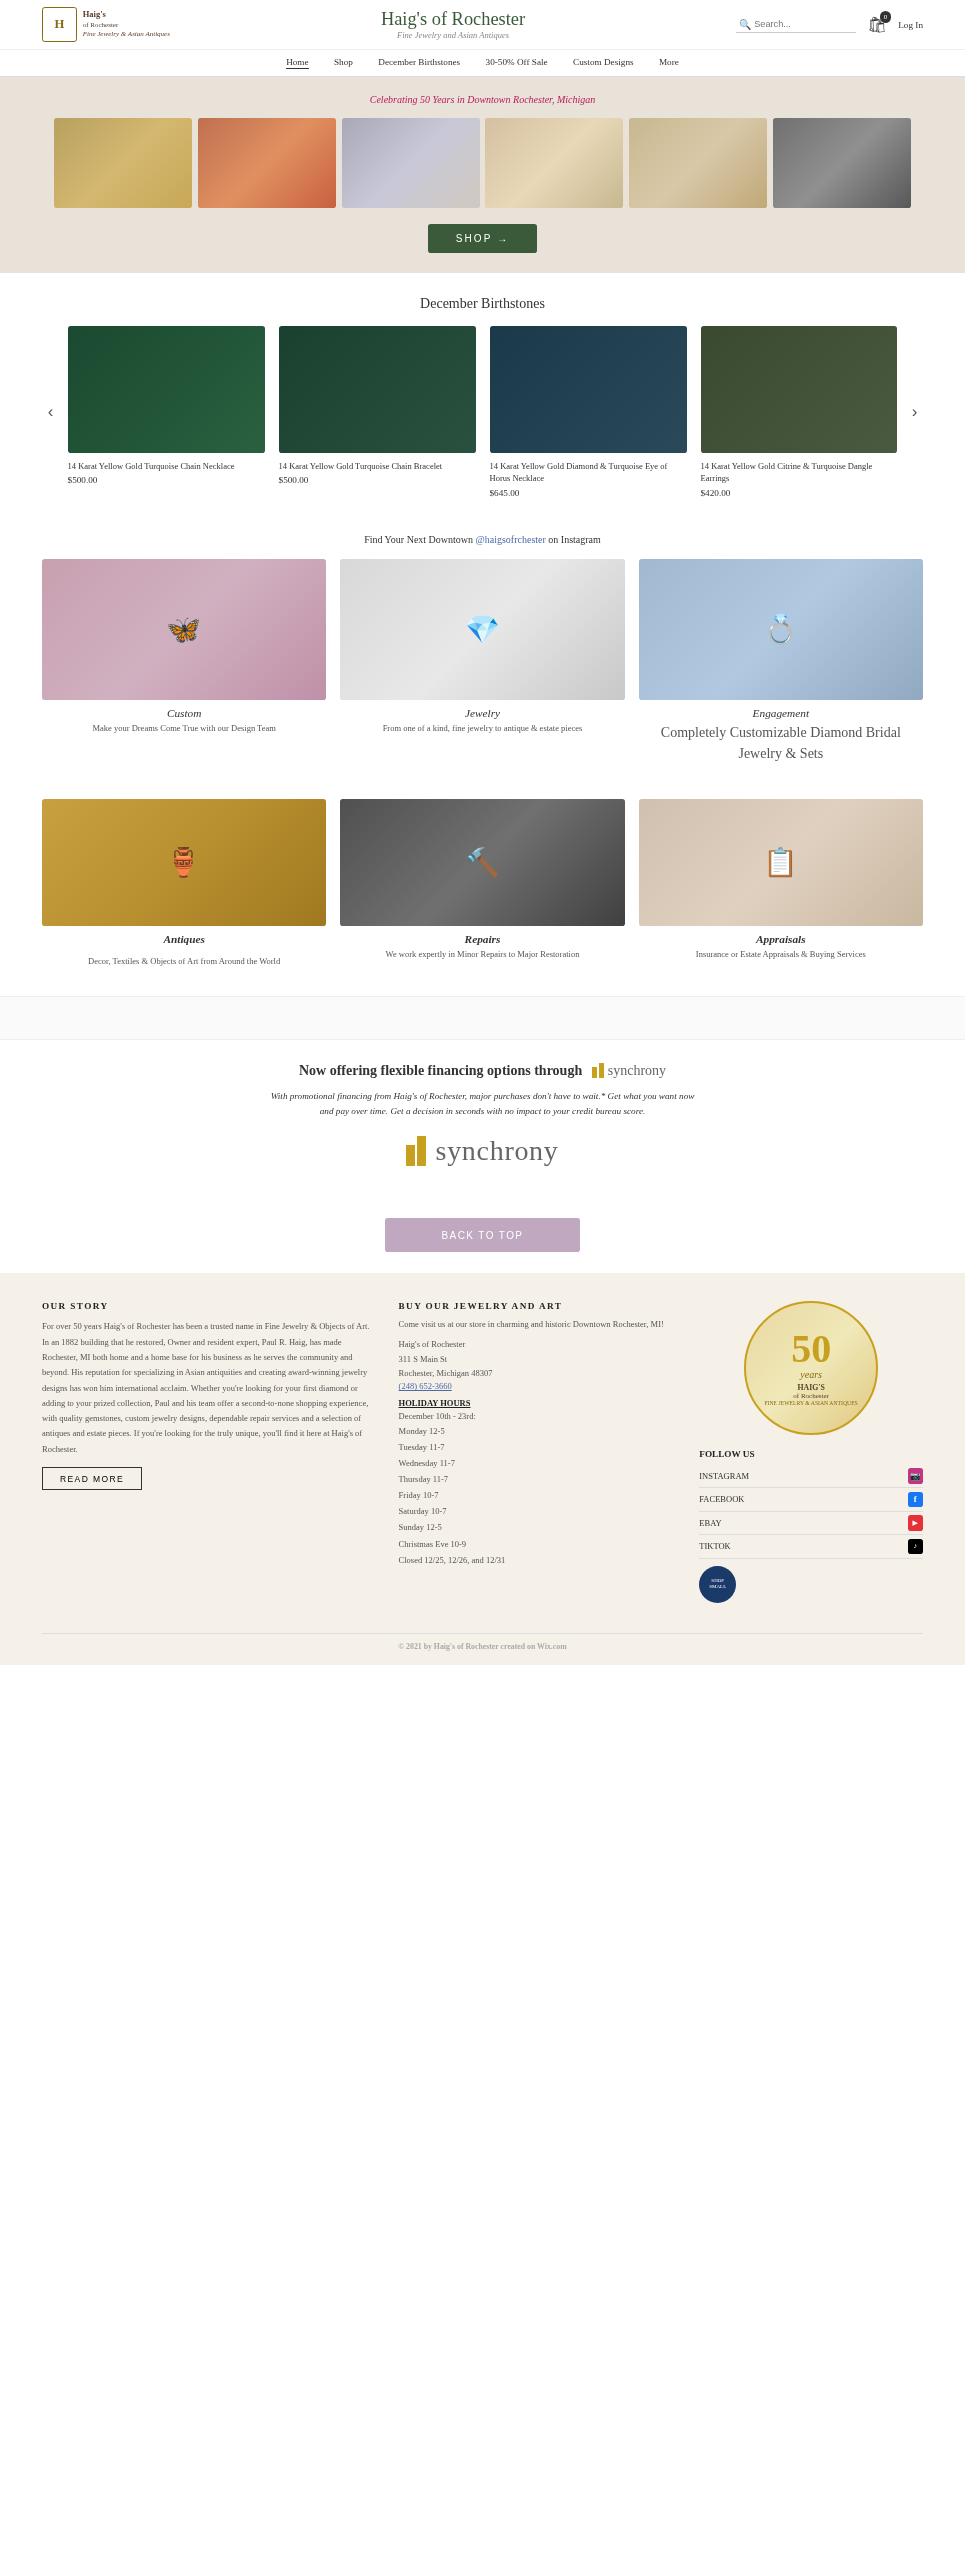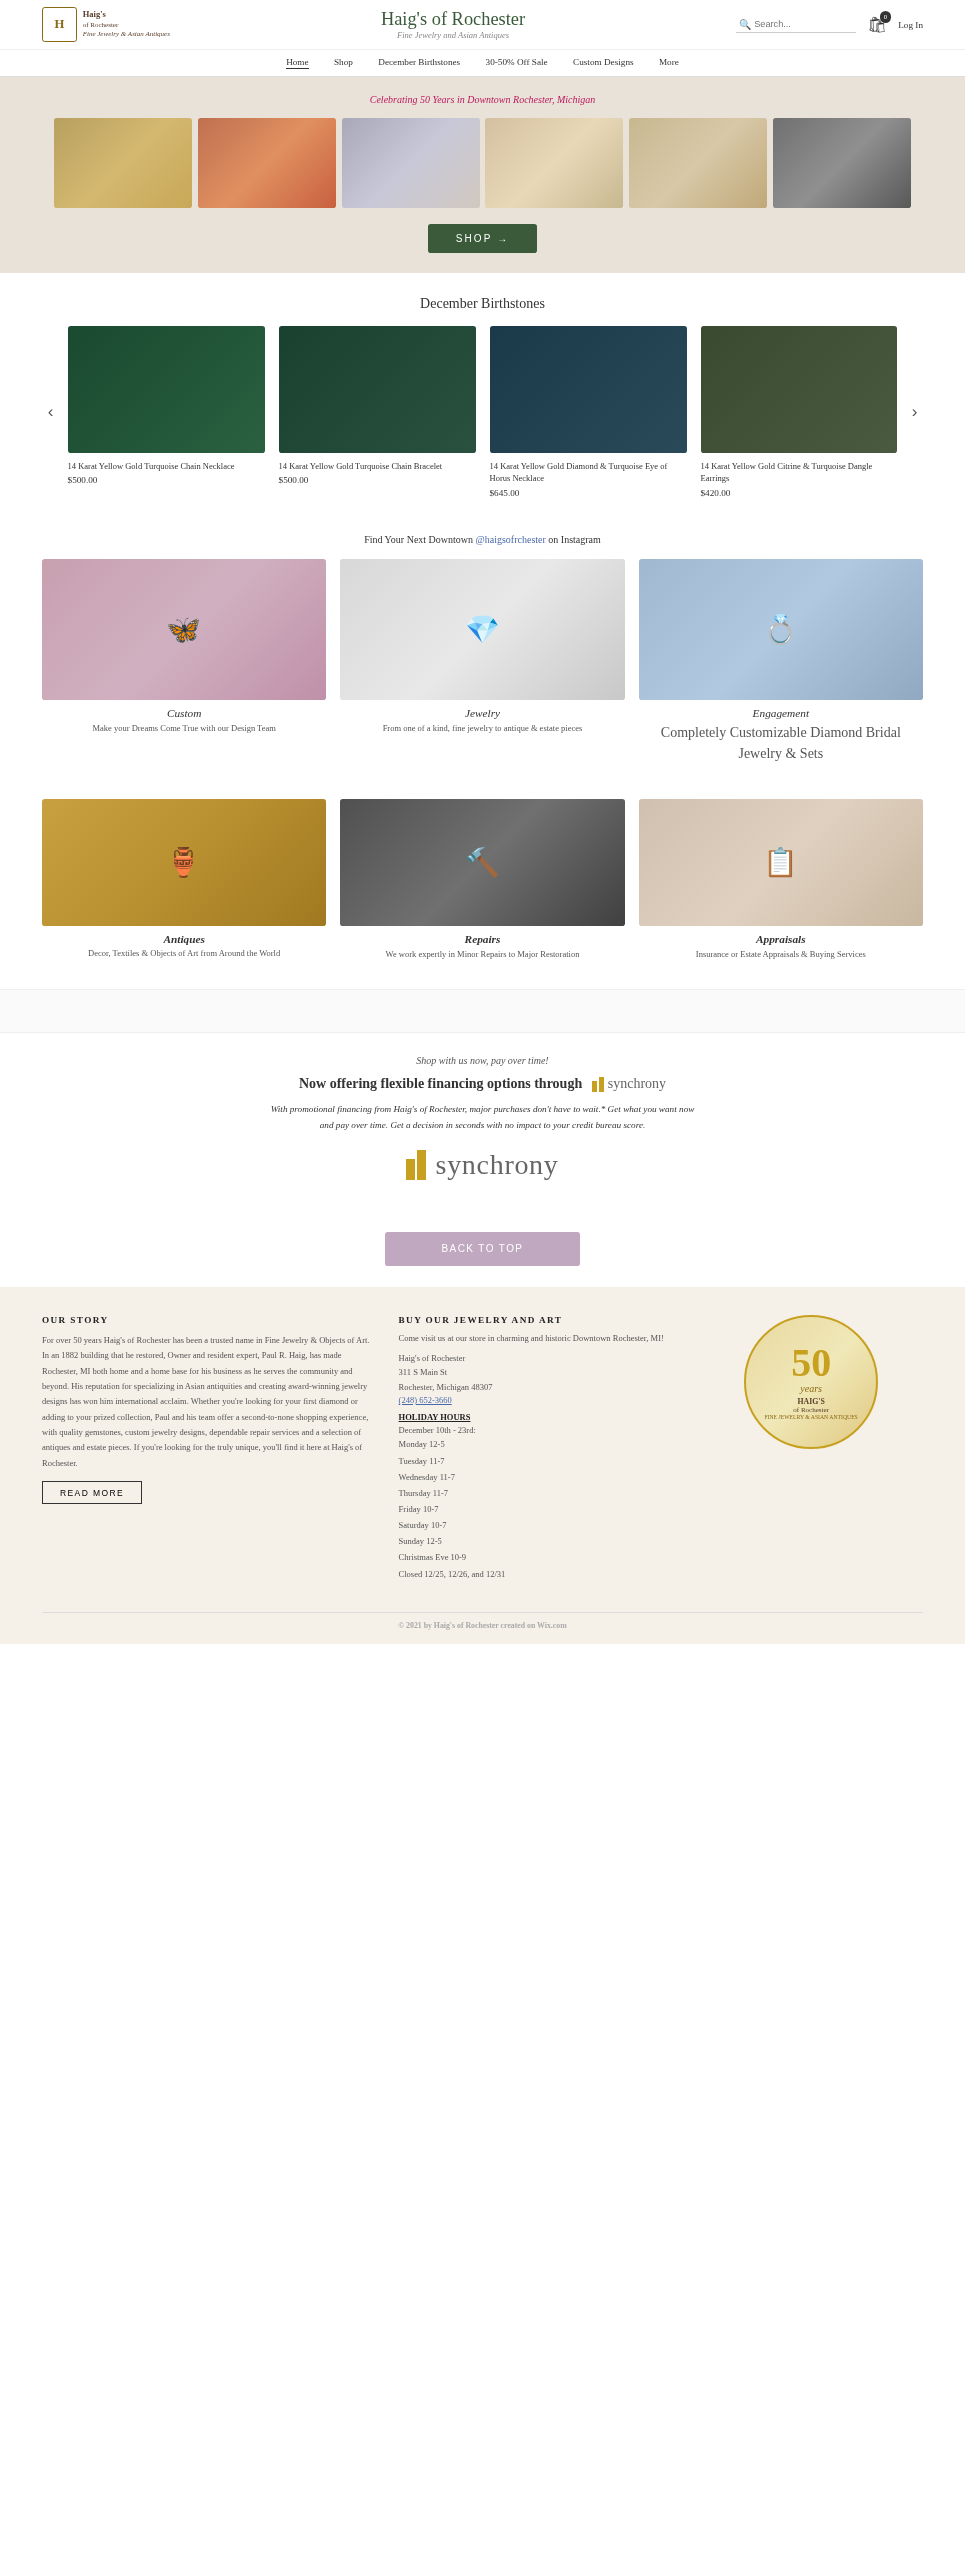--- a/index.html
+++ b/index.html
@@ -108,41 +108,40 @@
       <div style="font-style:italic;font-size:11.3px;margin-bottom:2.8px;color:#333;">Engagement</div>
       <div style="font-size:14px;color:#555;line-height:1.5;">Completely Customizable Diamond Bridal Jewelry &amp; Sets</div>
     </div>
   </div>
 </section>
 
 <section style="padding:14px 42px 28px;">
   <div style="display:flex;gap:14px;">
     <div style="flex:1;">
       <div style="width:100%;height:127px;background:linear-gradient(135deg,#c8a040,#b89030,#a07820);border-radius:2.8px;margin-bottom:7px;display:flex;align-items:center;justify-content:center;font-size:28px;">🏺</div>
-      <div style="font-style:italic;font-size:11.3px;font-weight:bold;margin-bottom:2px;color:#333;text-align:center;">Antiques</div>
+      <div style="font-style:italic;font-size:11.3px;font-weight:bold;margin-bottom:10px;color:#333;text-align:center;">Antiques</div>
       <div style="font-size:8.5px;color:#555;line-height:1.5;text-align:center;">Decor, Textiles &amp; Objects of Art from Around the World</div>
     </div>
     <div style="flex:1;">
       <div style="width:100%;height:127px;background:linear-gradient(135deg,#505050,#707070,#404040);border-radius:2.8px;margin-bottom:7px;display:flex;align-items:center;justify-content:center;font-size:28px;">🔨</div>
       <div style="font-style:italic;font-size:11.3px;font-weight:bold;margin-bottom:2.8px;color:#333;text-align:center;">Repairs</div>
       <div style="font-size:8.5px;color:#555;line-height:1.5;text-align:center;">We work expertly in Minor Repairs to Major Restoration</div>
     </div>
     <div style="flex:1;">
       <div style="width:100%;height:127px;background:linear-gradient(135deg,#d0c0b0,#e0d0c0,#c8b8a0);border-radius:2.8px;margin-bottom:7px;display:flex;align-items:center;justify-content:center;font-size:28px;">📋</div>
       <div style="font-style:italic;font-size:11.3px;font-weight:bold;margin-bottom:2.8px;color:#333;text-align:center;">Appraisals</div>
       <div style="font-size:8.5px;color:#555;line-height:1.5;text-align:center;">Insurance or Estate Appraisals &amp; Buying Services</div>
     </div>
   </div>
 </section>
 
 <section style="padding:21px 28px;text-align:center;background:#fafafa;border-top:0.7px solid #eee;border-bottom:0.7px solid #eee;">
 </section>
 
 <section style="padding:22.6px 28px;text-align:center;background:#fff;">
-  <p style="font-style:italic;font-size:10px;margin-bottom:10px;color:#555;">Shop with us now, pay over time!</p>
   <div style="font-size:14px;font-weight:bold;margin-bottom:4.2px;display:flex;align-items:center;justify-content:center;gap:10px;">
     <span>Now offering flexible financing options through</span>
     <span style="display:inline-flex;align-items:center;gap:4.2px;">
       <span style="display:inline-flex;gap:1.4px;align-items:flex-end;">
         <span style="width:5px;height:11.3px;background:#c8a020;display:inline-block;"></span>
         <span style="width:5px;height:15.5px;background:#c8a020;display:inline-block;"></span>
       </span>
       <span style="font-size:14px;color:#666;font-weight:300;">synchrony</span>
     </span>
   </div>
@@ -194,18 +193,38 @@
     <div style="flex:0.8;display:flex;flex-direction:column;align-items:center;gap:14px;">
 
       <div style="width:134px;height:134px;background:linear-gradient(135deg,#e8d8a0,#f0e8b8,#e0c880);border-radius:50%;display:flex;align-items:center;justify-content:center;flex-direction:column;border:2.1px solid #c8a020;position:relative;font-family:Liberation Serif, serif;">
         <div style="font-size:40px;color:#c8a020;font-weight:bold;line-height:1;">50</div>
         <div style="font-size:10px;color:#8B6914;font-style:italic;">years</div>
         <div style="font-size:7.8px;color:#5a3e2b;font-weight:bold;text-align:center;margin-top:2.8px;">HAIG'S</div>
         <div style="font-size:7px;color:#5a3e2b;text-align:center;">of Rochester</div>
         <div style="font-size:5.7px;color:#8B6914;text-align:center;padding:0 7px;">FINE JEWELRY &amp; ASIAN ANTIQUES</div>
       </div>
 
+      <div style="width:100%;">
+        <h4 style="font-size:9.2px;font-weight:bold;margin-bottom:5.7px;color:#222;">FOLLOW US</h4>
+        <div style="display:flex;align-items:center;justify-content:space-between;padding:3.5px 0;border-bottom:0.7px solid #ddd;cursor:pointer;">
+          <span style="font-size:8.5px;color:#333;">INSTAGRAM</span>
+          <span style="width:15.5px;height:15.5px;border-radius:2.8px;background:#c13584;display:flex;align-items:center;justify-content:center;color:#fff;font-size:8.5px;">📷</span>
+        </div>
+        <div style="display:flex;align-items:center;justify-content:space-between;padding:3.5px 0;border-bottom:0.7px solid #ddd;cursor:pointer;">
+          <span style="font-size:8.5px;color:#333;">FACEBOOK</span>
+          <span style="width:15.5px;height:15.5px;border-radius:2.8px;background:#1877f2;display:flex;align-items:center;justify-content:center;color:#fff;font-size:8.5px;font-weight:bold;">f</span>
+        </div>
+        <div style="display:flex;align-items:center;justify-content:space-between;padding:3.5px 0;border-bottom:0.7px solid #ddd;cursor:pointer;">
+          <span style="font-size:8.5px;color:#333;">EBAY</span>
+          <span style="width:15.5px;height:15.5px;border-radius:2.8px;background:#e53238;display:flex;align-items:center;justify-content:center;color:#fff;font-size:7px;">▶</span>
+        </div>
+        <div style="display:flex;align-items:center;justify-content:space-between;padding:3.5px 0;border-bottom:0.7px solid #ddd;cursor:pointer;">
+          <span style="font-size:8.5px;color:#333;">TIKTOK</span>
+          <span style="width:15.5px;height:15.5px;border-radius:2.8px;background:#000;display:flex;align-items:center;justify-content:center;color:#fff;font-size:7px;">♪</span>
+        </div>
+        <div style="width:37px;height:37px;background:#1a3a6a;border-radius:50%;display:flex;align-items:center;justify-content:center;font-size:5px;color:#fff;text-align:center;line-height:1.3;margin-top:7px;padding:2.8px;">SHOP<br>SMALL</div>
+      </div>
     </div>
   </div>
 
   <div style="text-align:center;font-size:7.8px;color:#aaa;margin-top:30px;padding-top:8.5px;border-top:0.7px solid #ddd;font-weight:bold;">© 2021 by Haig's of Rochester created on Wix.com</div>
 </footer>
 
 
 </body></html>

